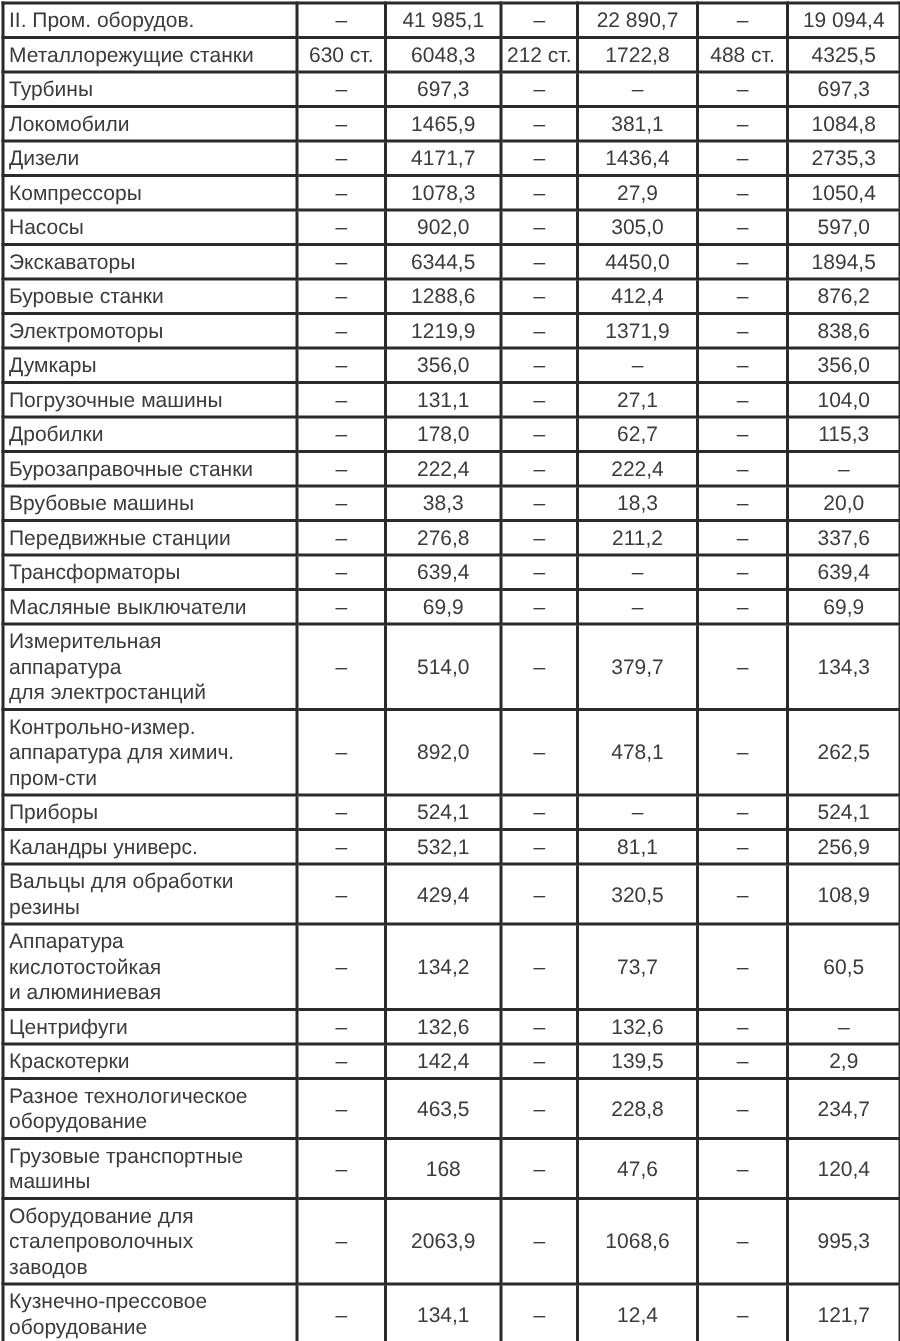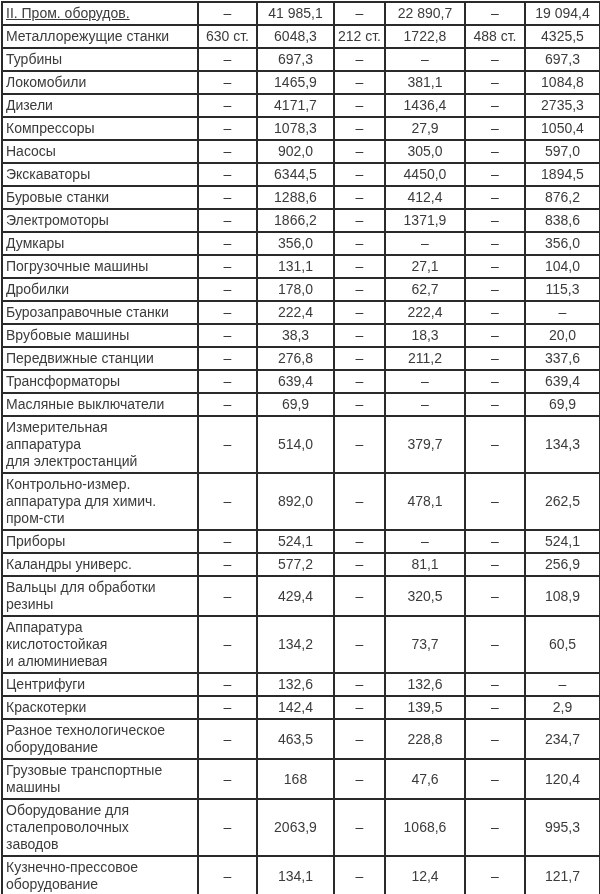--- a/index.html
+++ b/index.html
@@ -28,21 +28,20 @@
     padding: 2px 3px;
     overflow: hidden;
     vertical-align: middle;
   }
   td.label {
     text-align: left;
     padding-left: 5px;
     white-space: pre-line;
   }
   td.label.u {
-    text-decoration: underline;
   }
   td.num {
     text-align: center;
     white-space: nowrap;
   }
 </style>
 </head>
 <body>
 
 <div class="page">
@@ -134,21 +133,21 @@
           <td class="num">–</td>
           <td class="num">1288,6</td>
           <td class="num">–</td>
           <td class="num">412,4</td>
           <td class="num">–</td>
           <td class="num">876,2</td>
         </tr>
         <tr>
           <td class="label">Электромоторы</td>
           <td class="num">–</td>
-          <td class="num">1866,2</td>
+          <td class="num">1219,9</td>
           <td class="num">–</td>
           <td class="num">1371,9</td>
           <td class="num">–</td>
           <td class="num">838,6</td>
         </tr>
         <tr>
           <td class="label">Думкары</td>
           <td class="num">–</td>
           <td class="num">356,0</td>
           <td class="num">–</td>
@@ -246,21 +245,21 @@
           <td class="num">–</td>
           <td class="num">524,1</td>
           <td class="num">–</td>
           <td class="num">–</td>
           <td class="num">–</td>
           <td class="num">524,1</td>
         </tr>
         <tr>
           <td class="label">Каландры универс.</td>
           <td class="num">–</td>
-          <td class="num">577,2</td>
+          <td class="num">532,1</td>
           <td class="num">–</td>
           <td class="num">81,1</td>
           <td class="num">–</td>
           <td class="num">256,9</td>
         </tr>
         <tr>
           <td class="label">Вальцы для обработки
 резины</td>
           <td class="num">–</td>
           <td class="num">429,4</td>

